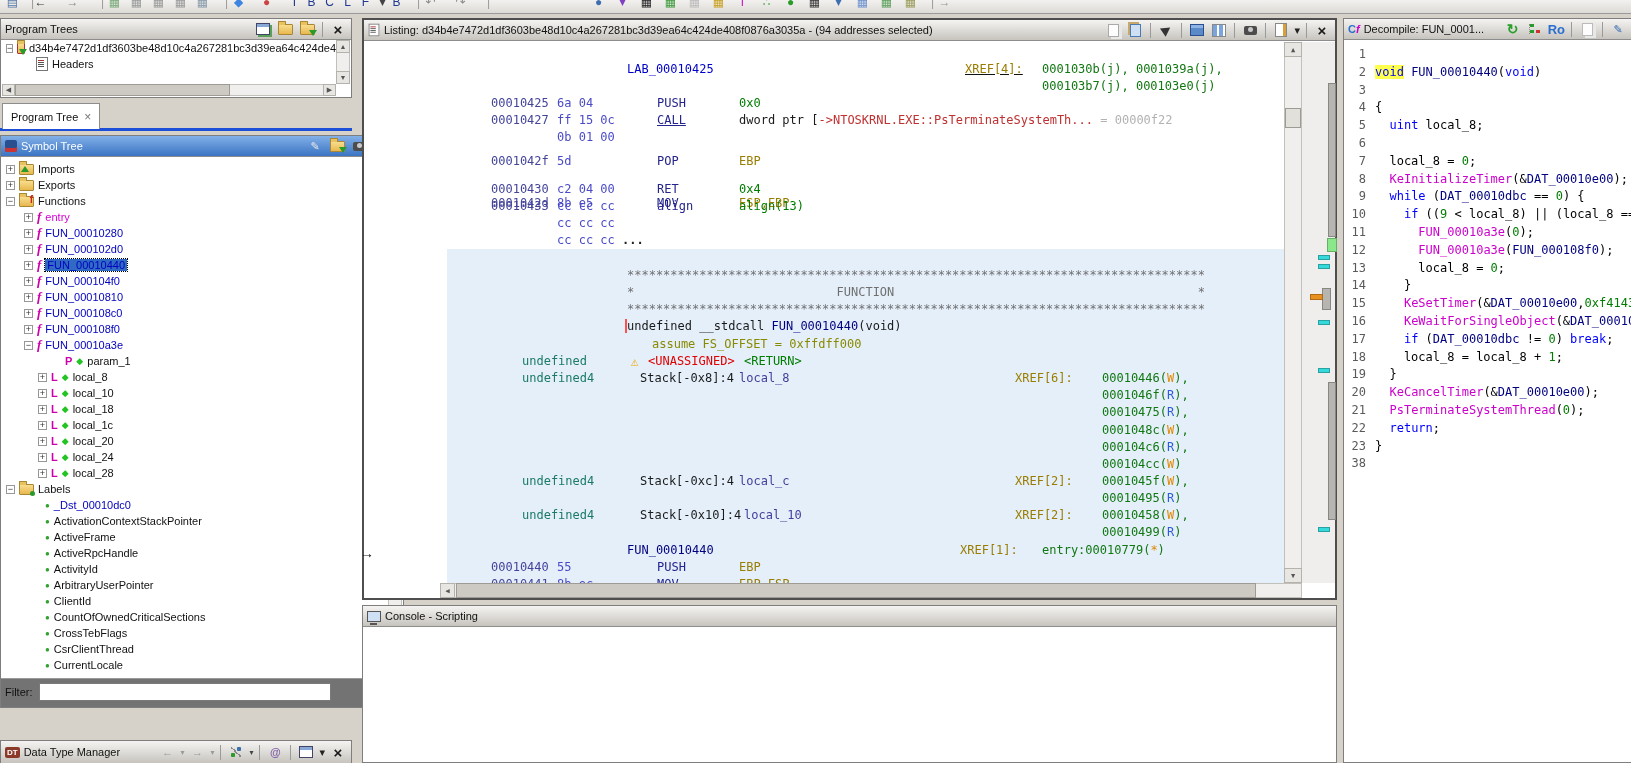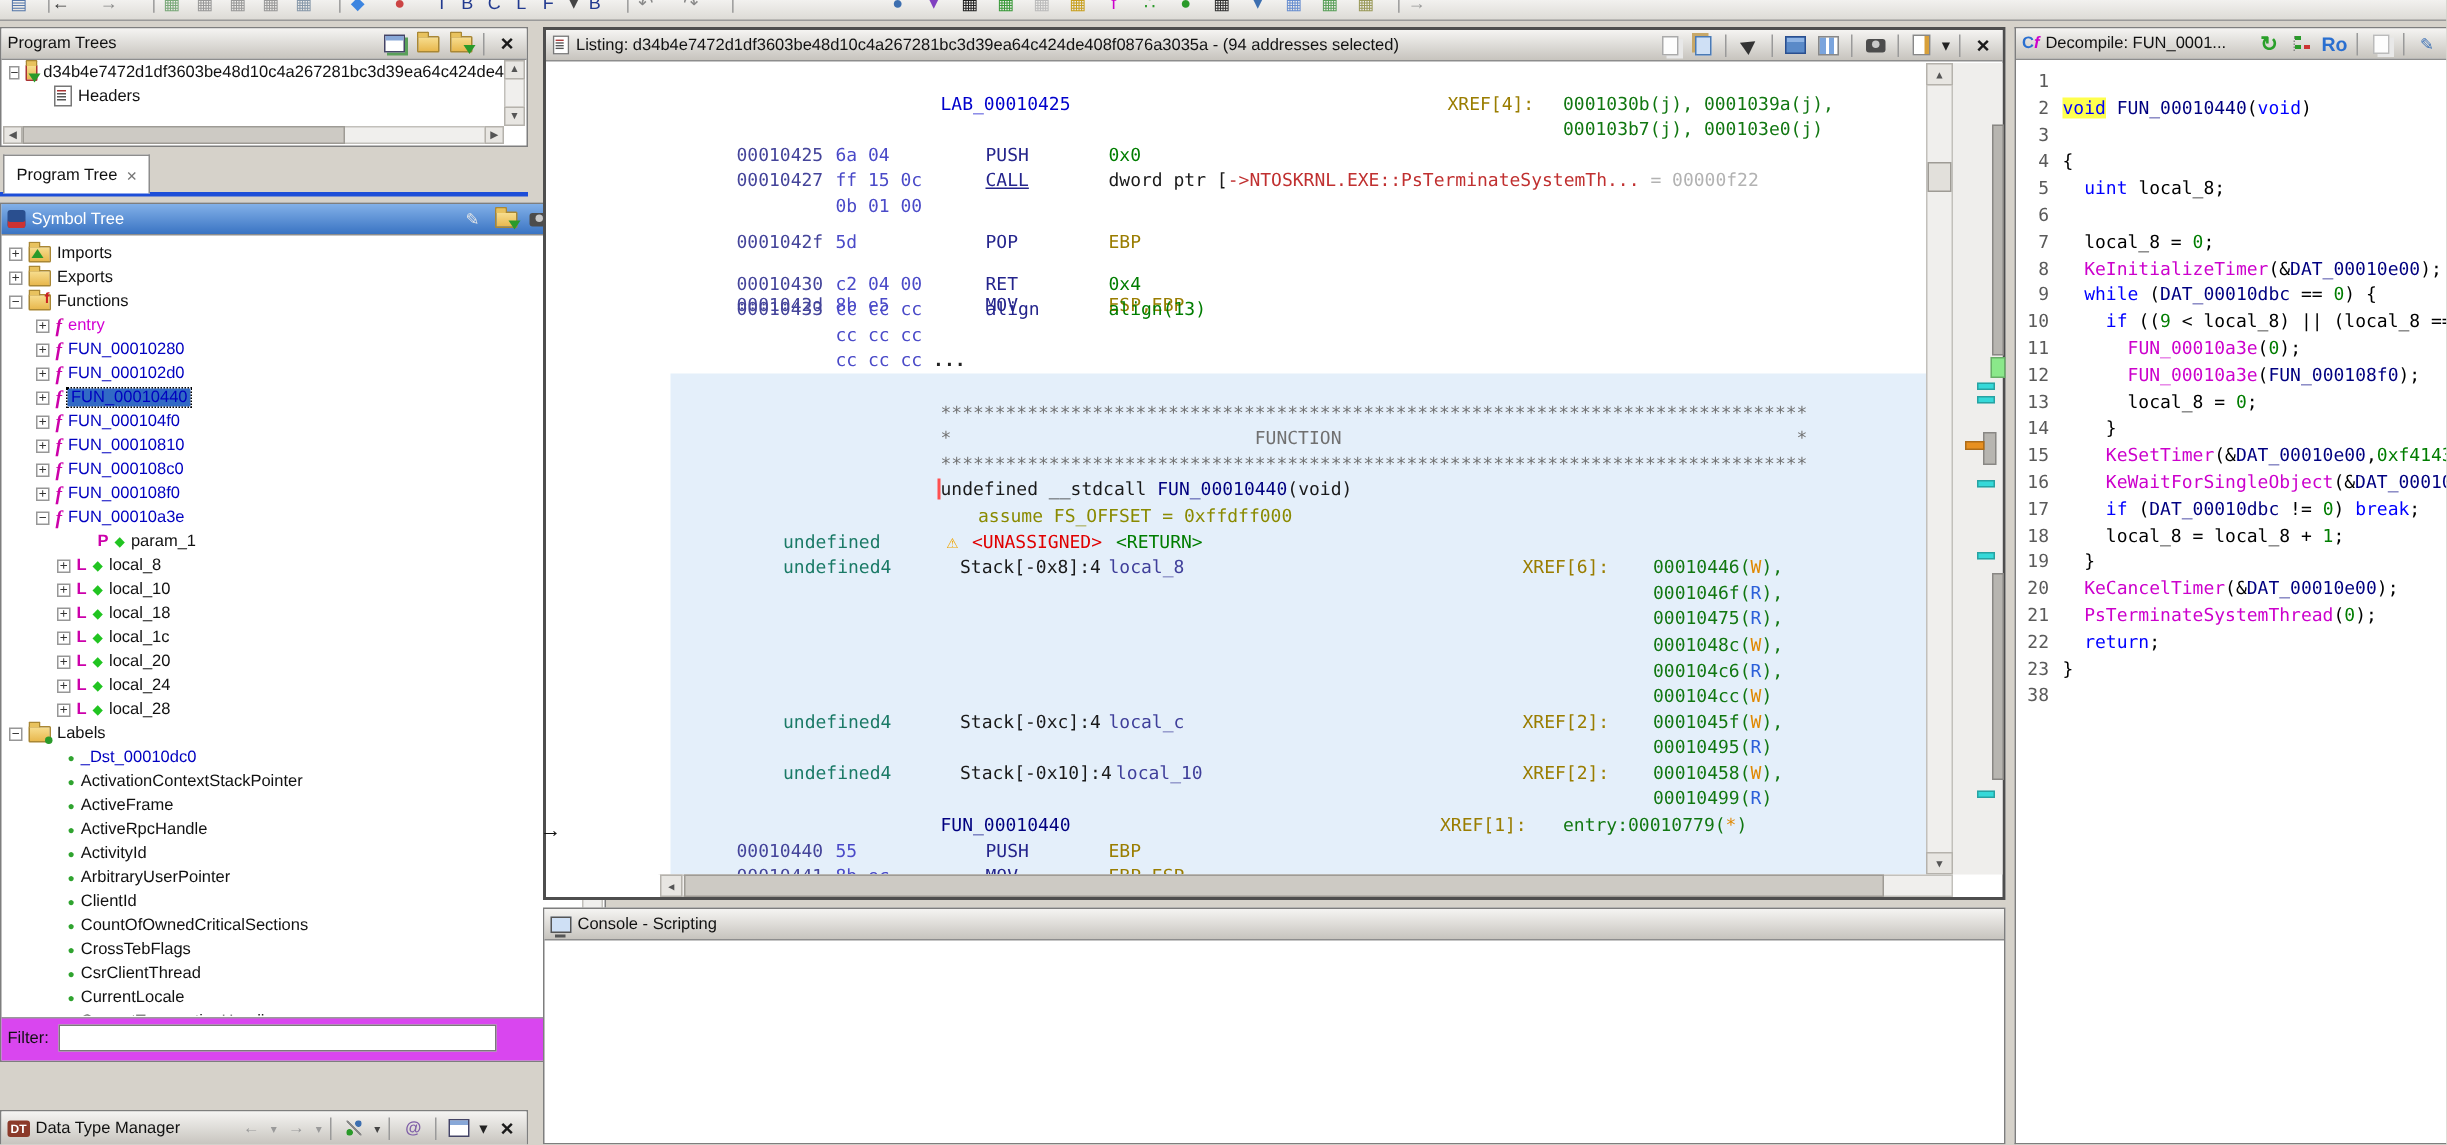--- a/index.html
+++ b/index.html
@@ -354,21 +354,21 @@
         <div class="trow" style="padding-left: 43px;">
           <span class="bullet">●</span>
           <span class="lbl">CurrentTransactionHandle</span>
         </div>
       </div>
     <div class="sbtrack" style="right:1px;top:22px;width:14px;bottom:30px;"></div>
     <div class="sbarrow" style="right:1px;top:22px;width:14px;height:13px;">▲</div>
     <div class="sbarrow" style="right:1px;bottom:30px;width:14px;height:13px;">▼</div>
     <div class="sbthumb" style="right:1px;top:36px;width:14px;height:120px;"></div>
 
-    <div style="position:absolute;left:0;right:0;bottom:0;height:28px;border-top:1px solid #9a9a9a;background:#d946ef;">
+    <div style="position:absolute;left:0;right:0;bottom:0;height:28px;border-top:1px solid #9a9a9a;background:#737373;">
       <span class="filterlbl" style="position:absolute;left:4px;top:7px;">Filter:</span>
       <input class="filter" style="left: 38px; top: 4px; width: 292px;" value="">
       <span style="position:absolute;right:2px;top:5px;width:14px;height:16px;background:#cfe0f5;border:1px solid #4a7ab5;box-shadow:inset 0 4px 0 #9ec4ee;"></span>
     </div>
   </div>
 
   <div class="panel" style="left:0;top:740px;width:352px;height:30px;">
     <div class="phdr" style="height:23px;">
       <span style="background:#8b3a2a;color:#fff;font-size:8px;font-weight:bold;padding:1px 2px;border-radius:2px;">DT</span>
       <span class="title">Data Type Manager</span>
@@ -439,21 +439,21 @@
         </span>
     </div>
 
     <div style="position:absolute;left:0;top:22px;width:75px;bottom:15px;background:#fff;border-right:1px solid #c6c6c6;"></div>
     <span style="position:absolute;left:64px;top:44px;color:#aaa;font-size:11px;">↳</span>
 
     <div id="listing-content" style="position:absolute;left:0;top:22px;width:938px;bottom:15px;overflow:hidden;background:#fff;">
       <div style="position:absolute;left:83px;top:207px;right:0;height:340px;background:#e4effa;"></div>
     <div class="lrow" style="top: 20px;">
           <span class="seg" style="left: 263px;"><span class="c-lab">LAB_00010425</span></span>
-          <span class="seg" style="left: 601px;"><span class="c-xl">XREF[4]:</span></span>
+          <span class="seg" style="left: 601px; text-decoration: underline;"><span class="c-xl">XREF[4]:</span></span>
           <span class="seg" style="left: 678px;"><span class="c-xa">0001030b(j), 0001039a(j),</span></span>
         </div>
         <div class="lrow" style="top: 37px;">
           <span class="seg" style="left: 678px;"><span class="c-xa">000103b7(j), 000103e0(j)</span></span>
         </div>
         <div class="lrow" style="top: 54px;">
           <span class="seg" style="left: 127px;"><span class="c-addr">00010425</span></span>
           <span class="seg" style="left: 193px;"><span class="c-byte">6a 04</span></span>
           <span class="seg" style="left: 293px;"><span class="c-mnem">PUSH</span></span>
           <span class="seg" style="left: 375px;"><span class="c-cst">0x0</span></span>

